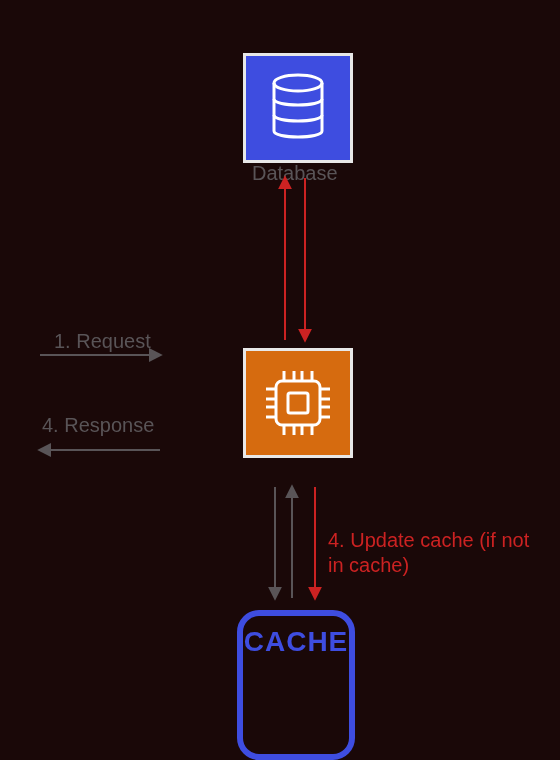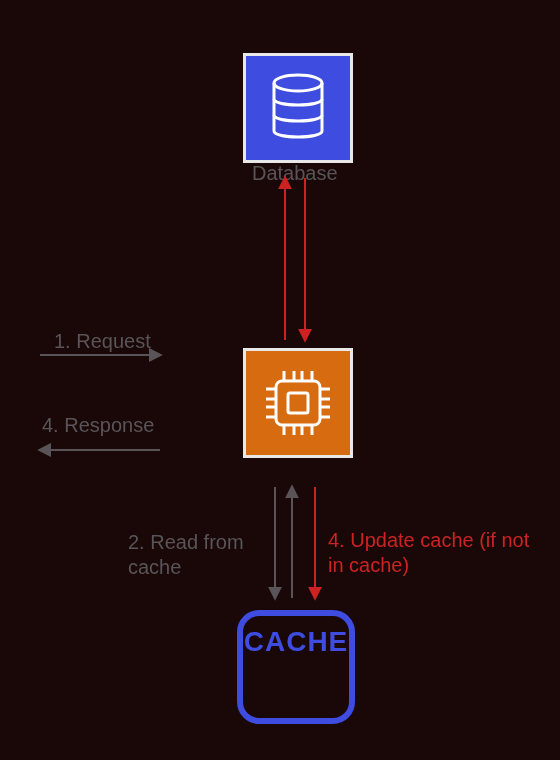--- a/index.html
+++ b/index.html
@@ -36,21 +36,21 @@
     top: 348px;
     width: 104px;
     height: 104px;
     background: #d66b0f;
   }
   .cache-node {
     position: absolute;
     left: 237px;
     top: 610px;
     width: 118px;
-    height: 114px;
+    height: 150px;
     border: 6px solid #3e4de0;
     border-radius: 22px;
     background: transparent;
     display: flex;
     align-items: flex-start;
     justify-content: center;
     padding-top: 10px;
     box-sizing: border-box;
   }
   .cache-text {
@@ -123,21 +123,20 @@
       <line x1="58" y1="50" x2="68" y2="50" stroke="#fff" stroke-width="3"></line>
     </svg>
   </div>
 
   <div class="cache-node">
     <span class="cache-text">CACHE</span>
   </div>
 
   <div class="label step1">1. Request</div>
   <div class="label step5">4. Response</div>
-  <div class="label step2">2. Read from cache</div>
   <div class="label label-red step4">4. Update cache (if not in cache)</div>
 
   <svg class="overlay">
     <defs>
       <marker id="arrow-gray" viewBox="0 0 10 10" refX="8" refY="5" markerWidth="7" markerHeight="7" orient="auto-start-reverse">
         <path d="M 0 0 L 10 5 L 0 10 z" fill="#595457"></path>
       </marker>
       <marker id="arrow-red" viewBox="0 0 10 10" refX="8" refY="5" markerWidth="7" markerHeight="7" orient="auto-start-reverse">
         <path d="M 0 0 L 10 5 L 0 10 z" fill="#cc2222"></path>
       </marker>

